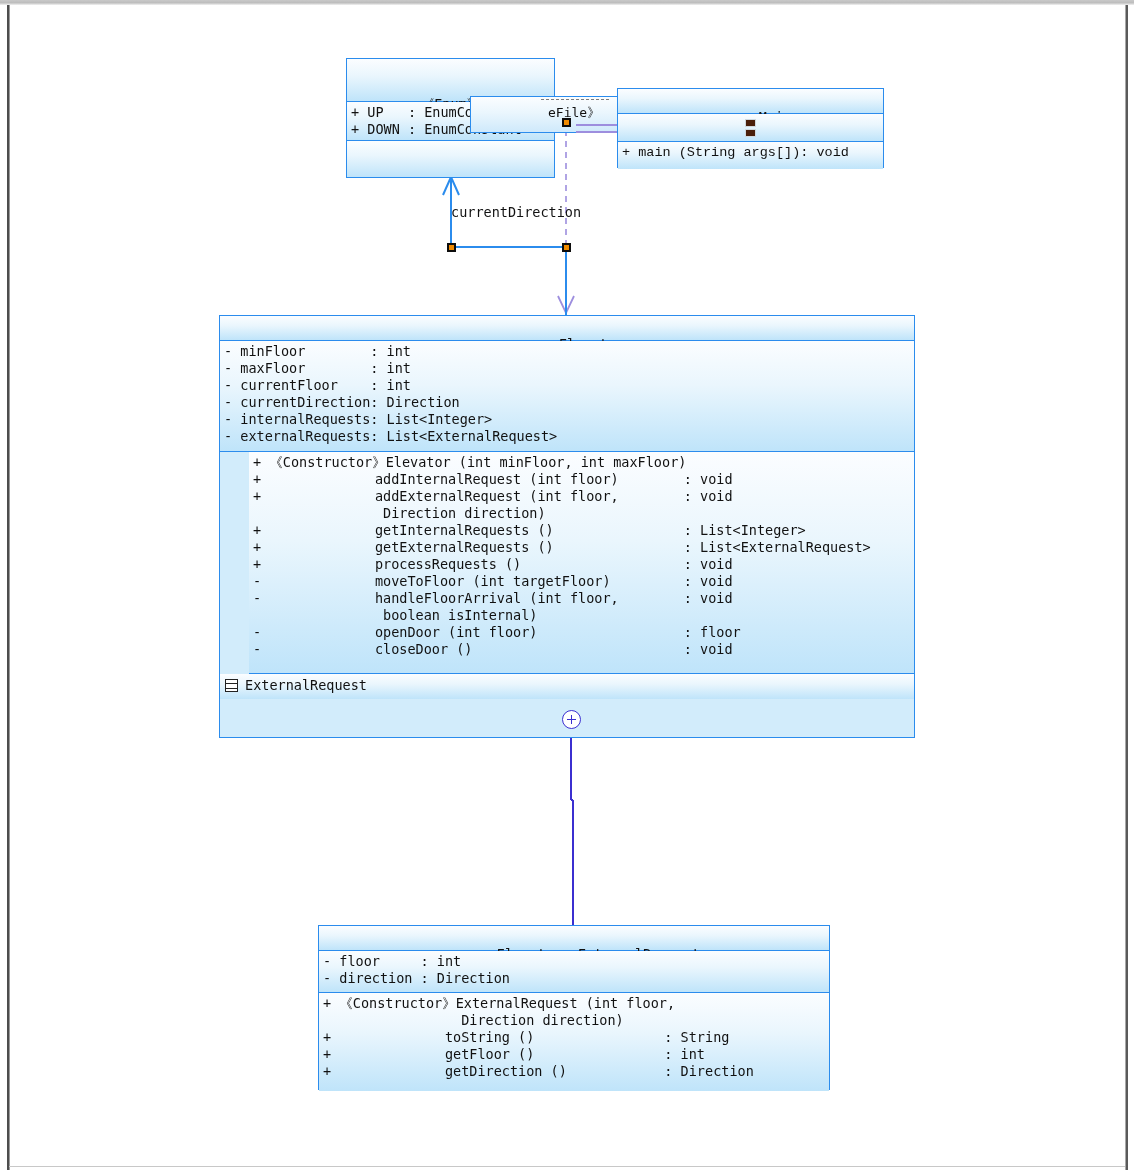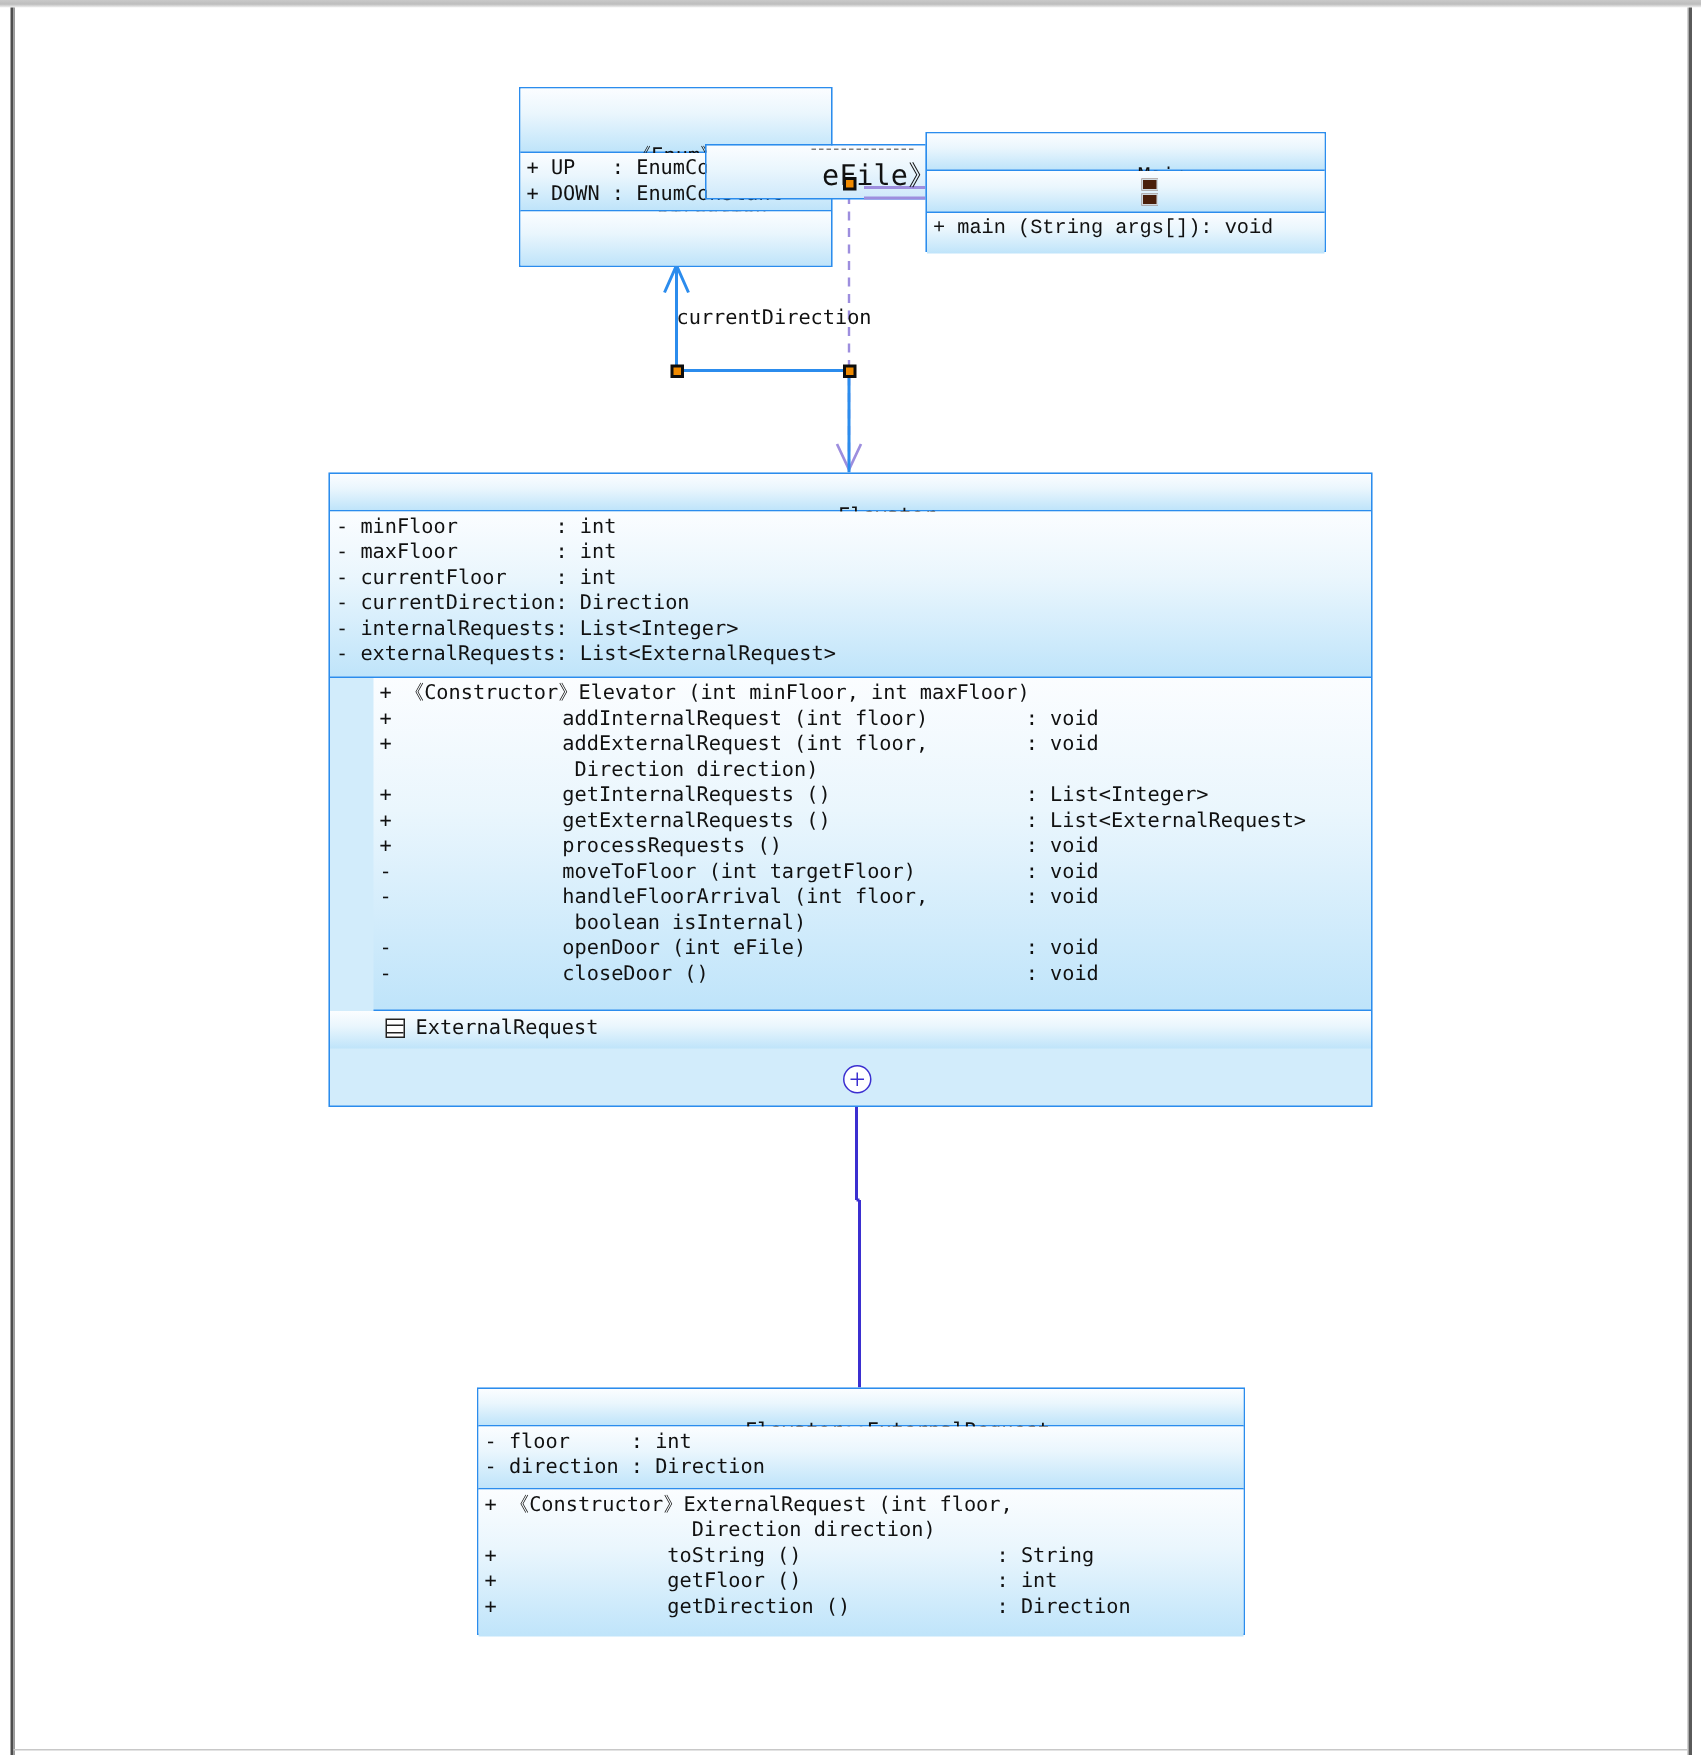--- a/index.html
+++ b/index.html
@@ -52,21 +52,20 @@
     font-size: 13.5px;
     line-height: 17px;
     color: #111111;
     background: #d2ecfb;
   }
   .uml-class > .cmp {
     border-bottom: 1px solid #2b8ced;
     box-sizing: border-box;
     background: linear-gradient(to bottom, #fbfdff 0%, #eaf6fd 40%, #bfe4fa 100%);
     position: relative;
-    padding-left: 32px;
   }
   .uml-class > .cmp:last-child {
     border-bottom: none;
   }
   .cmp.title {
     text-align: center;
     padding: 3px 4px 4px 4px;
     white-space: pre;
   }
   .cmp.title .stereo { display: block; }
@@ -168,21 +167,21 @@
   
   .edge-label {
     position: absolute;
     font-size: 13.5px;
     color: #111;
     white-space: pre;
     background: transparent;
   }
   .stereo-float {
     position: absolute;
-    font-size: 19px;
+    font-size: 13px;
     color: #111;
     white-space: pre;
     text-align: right;
   }
   
   .sourcefile-node {
     position: absolute;
     border: 1px solid #2b8ced;
     box-sizing: border-box;
     background: linear-gradient(to bottom, #fbfdff 0%, #eaf6fd 45%, #cfe9fb 100%);
@@ -287,21 +286,21 @@
       <span class="row">+ 《Constructor》Elevator (int minFloor, int maxFloor)</span>
       <span class="row">+              addInternalRequest (int floor)        : void</span>
       <span class="row">+              addExternalRequest (int floor,        : void</span>
       <span class="row">                Direction direction)</span>
       <span class="row">+              getInternalRequests ()                : List&lt;Integer&gt;</span>
       <span class="row">+              getExternalRequests ()                : List&lt;ExternalRequest&gt;</span>
       <span class="row">+              processRequests ()                    : void</span>
       <span class="row">-              moveToFloor (int targetFloor)         : void</span>
       <span class="row">-              handleFloorArrival (int floor,        : void</span>
       <span class="row">                boolean isInternal)</span>
-      <span class="row">-              openDoor (int eFile)                  : void</span>
+      <span class="row">-              openDoor (int floor)                  : floor</span>
       <span class="row">-              closeDoor ()                          : void</span>
     </div>
     <div class="cmp" style="height:25px;">
       <div class="nested-row">
         <span class="class-icon"></span>
         <span>ExternalRequest</span>
       </div>
     </div>
   </div>
 

